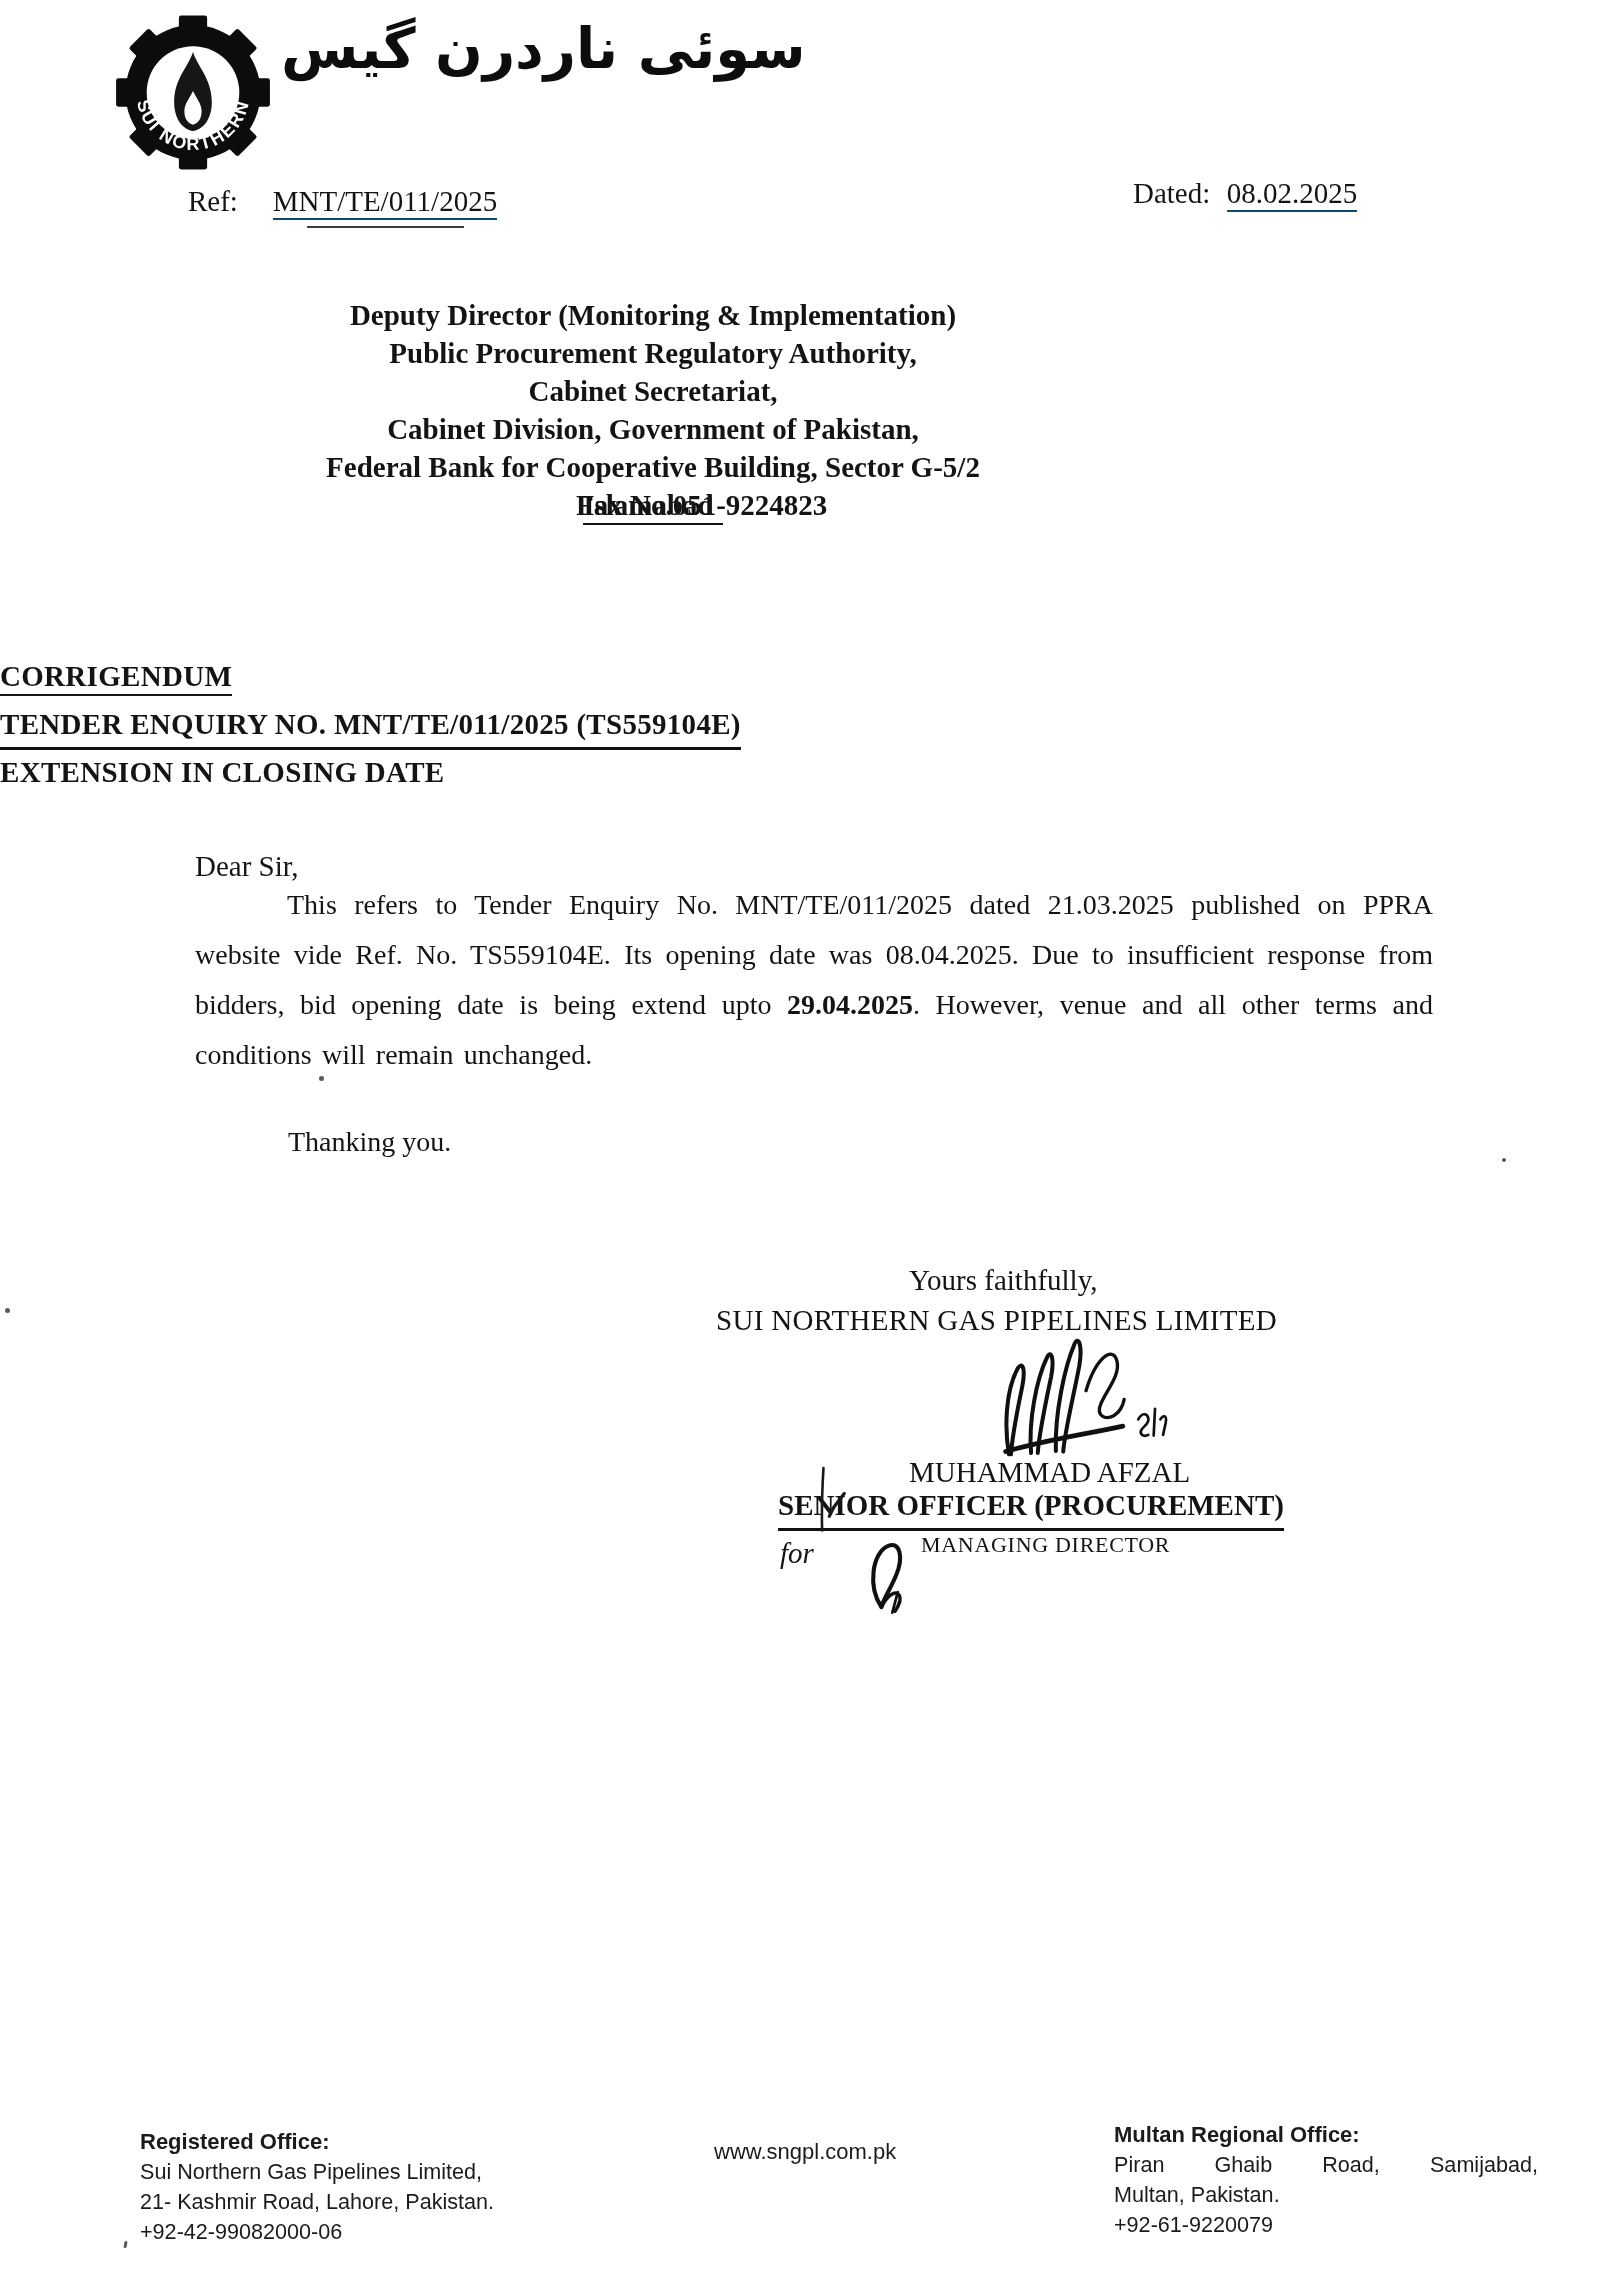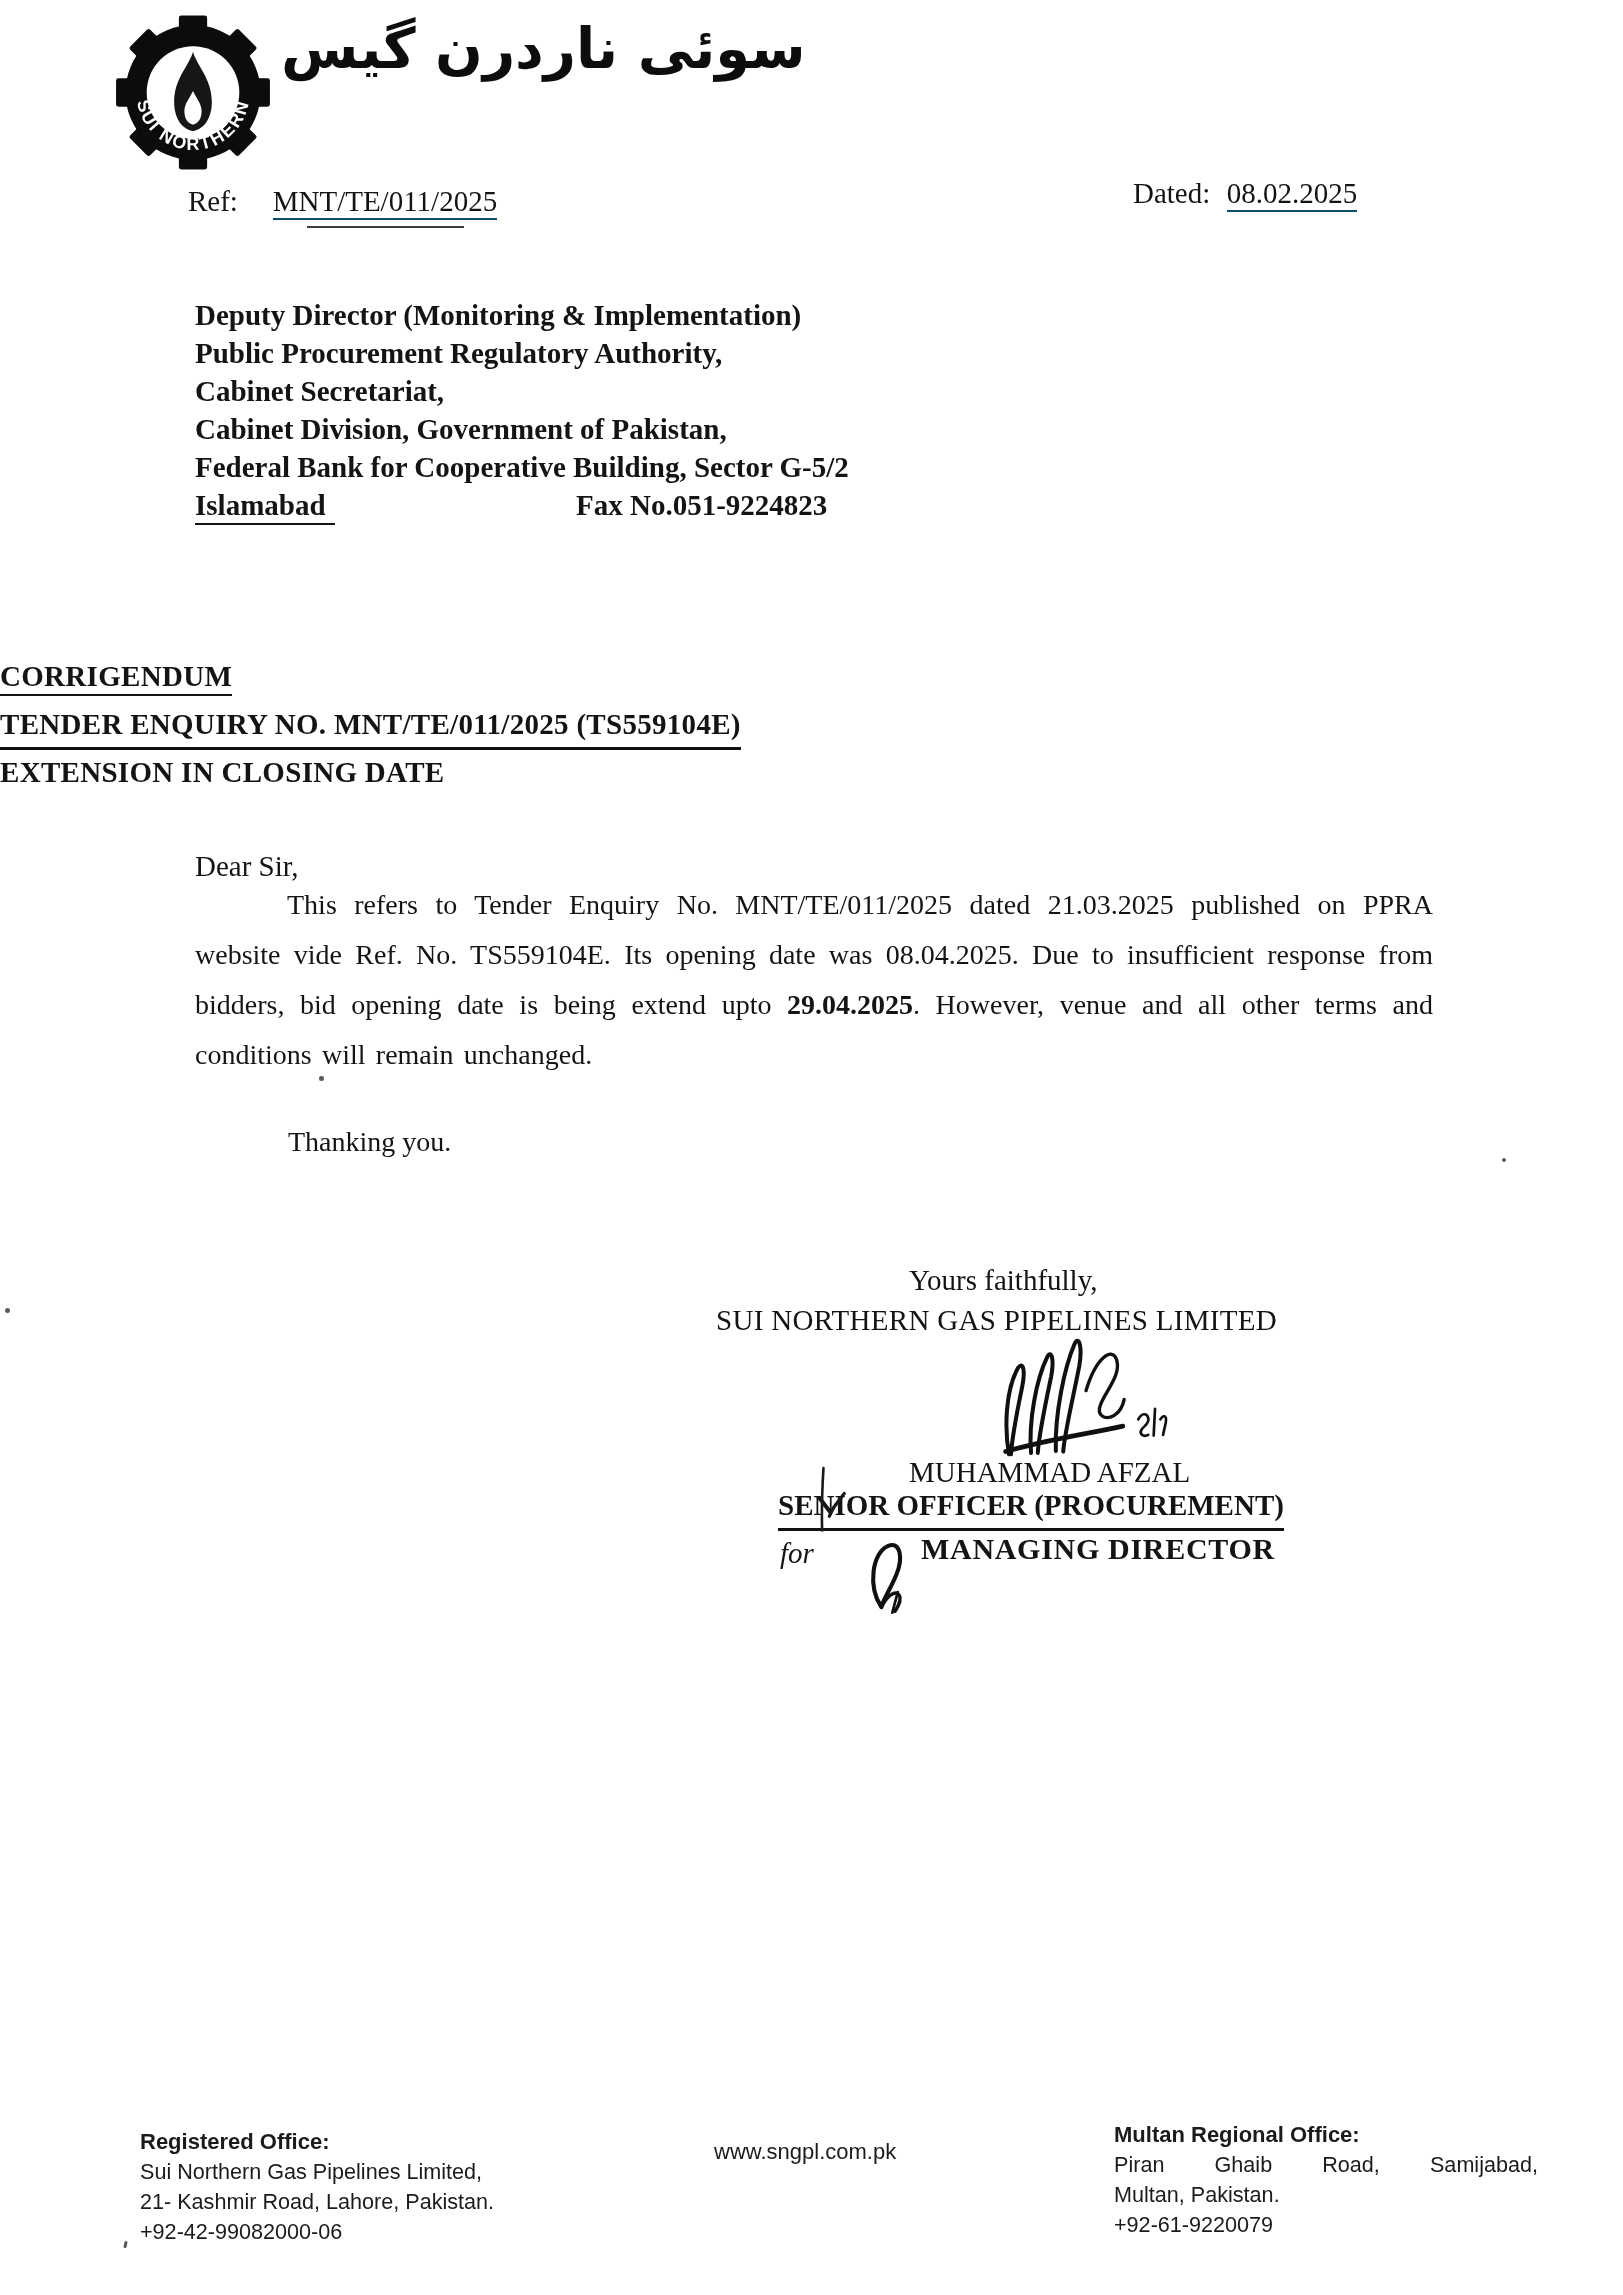--- a/index.html
+++ b/index.html
@@ -18,21 +18,21 @@
   .urdu{font-family:"DejaVu Sans", sans-serif;direction:rtl;}
   .center{text-align:left;}
   .u-thin{border-bottom:2px solid #0c4a6e;padding-bottom:1.3px;}
   .u-med{border-bottom:2.6px solid #161616;padding-bottom:2px;}
   .u-thick{border-bottom:3.3px solid #111111;padding-bottom:7px;}
 
   .wordmark{font-size:44px;font-weight:bold;letter-spacing:-0.7px;color:#0d0d0d;}
   .urdu-name{font-size:56px;font-weight:bold;line-height:1.12;color:#0d0d0d;}
 
   .meta{font-size:29px;}
-  .recipient{font-size:29px;font-weight:bold;line-height:38px;}
+  .recipient{font-size:29px;font-weight:bold;line-height:38px;text-align:center;}
   .subject-line{font-size:29px;font-weight:bold;letter-spacing:0.3px;margin-bottom:9.2px;line-height:39px;}
   .bodytext{font-size:28px;line-height:50px;text-align:justify;text-indent:92px;word-spacing:3.3px;}
   .sig{font-size:29px;}
   .foot{font-size:21.6px;line-height:30px;color:#1b1b1b;}
   .foot .hd{font-size:22px;font-weight:bold;}
   .justify-line{text-align:justify;text-align-last:justify;}
   .speck{position:absolute;background:#5a5a5a;border-radius:50%;}
 </style>
 </head>
 <body>
@@ -130,21 +130,21 @@
   </svg>
 
   <div class="abs i" style="left:780px;top:1537px;font-size:29px;">for</div>
 
   <svg class="abs" style="left:862px;top:1539px;" width="62" height="75" viewBox="0 0 90 110" fill="none" stroke="#101010" stroke-linecap="round">
     <path stroke-width="6" d="M28,100 C8,70 14,20 38,10 C56,3 60,28 50,52 C42,72 30,90 28,100"></path>
     <path stroke-width="5" d="M28,100 C36,84 48,74 54,82 C58,88 52,100 48,106"></path>
     <path stroke-width="4" d="M52,78 L44,108"></path>
   </svg>
 
-  <div class="abs" style="left:921px;top:1532px;font-size:30px;font-weight:bold;letter-spacing:0.7px;">MANAGING DIRECTOR</div>
+  <div class="abs" style="left:921px;top:1532px;font-size:22px;font-weight:normal;letter-spacing:0.7px;">MANAGING DIRECTOR</div>
 
   <div class="abs sans foot" style="left:140px;top:2127px;width:458px;">
     <div class="hd">Registered Office:</div>
     <div>Sui Northern Gas Pipelines Limited,</div>
     <div>21- Kashmir Road, Lahore, Pakistan.</div>
     <div>+92-42-99082000-06</div>
   </div>
 
   <div class="abs sans foot" style="left:714px;top:2137px;font-size:22px;">www.sngpl.com.pk</div>
 

